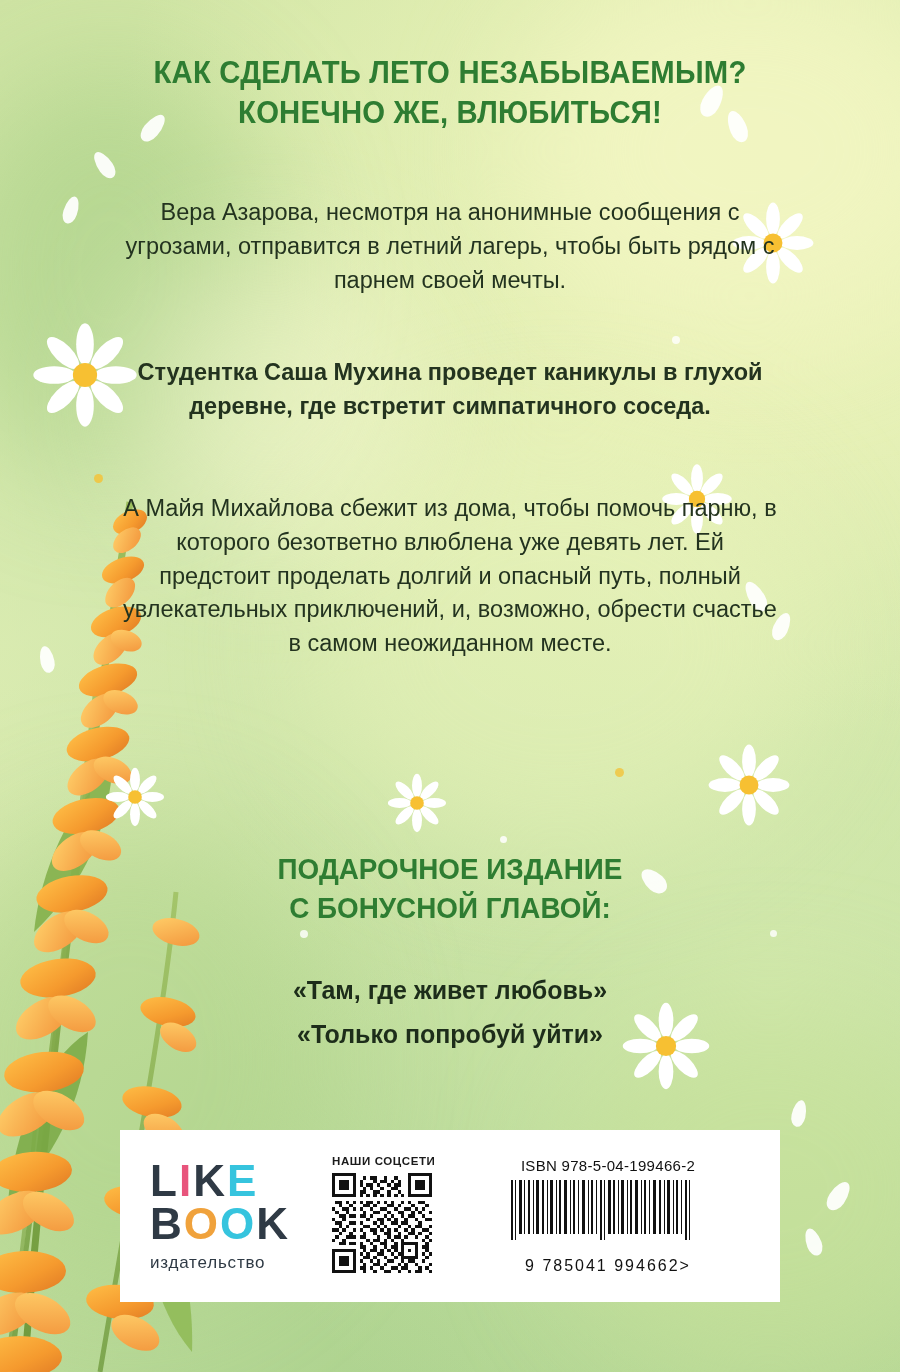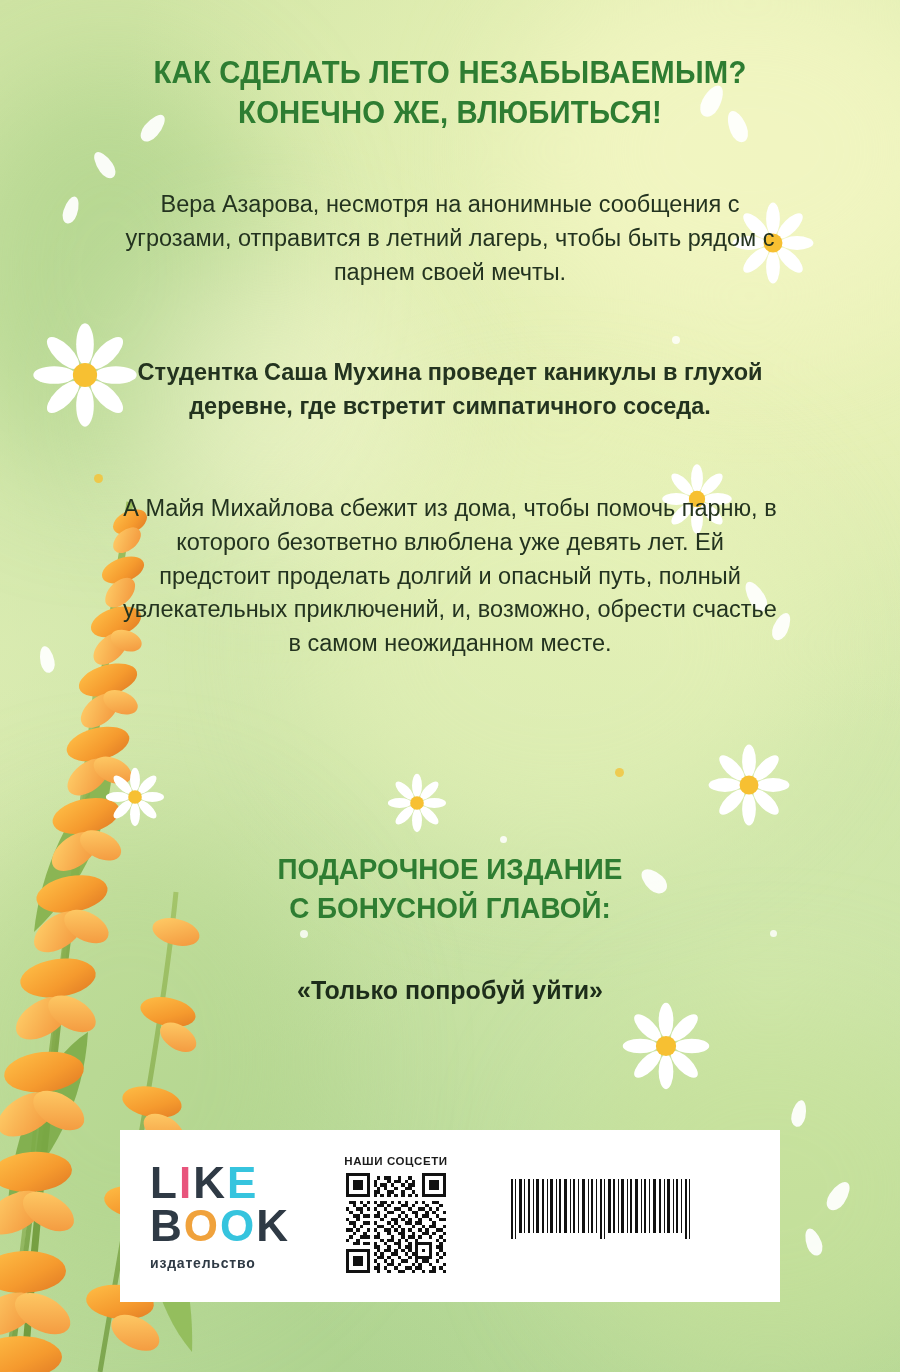--- a/index.html
+++ b/index.html
@@ -79,21 +79,21 @@
   .headline .l2 { display: block; }
 
   .blurb {
     position: absolute;
     left: 120px;
     width: 660px;
     color: #23331f;
     font-size: 23.5px;
     line-height: 1.44;
   }
-  .blurb.p1 { top: 188px; }
+  .blurb.p1 { top: 196px; }
   .blurb.p2 { top: 356px; font-weight: bold; }
   .blurb.p3 { top: 492px; text-align: center; }
 
   .gift-title {
     position: absolute;
     top: 850px;
     left: 0;
     width: 900px;
     color: #2e7d32;
     font-weight: bold;
@@ -143,29 +143,27 @@
   .l-2 { color: #e8547c; }
   .l-3 { color: #2f3a45; }
   .l-4 { color: #36c4de; }
   .l-6 { color: #2f3a45; }
   .l-7 { color: #f0a23c; }
   .l-8 { color: #36c4de; }
   .l-9 { color: #2f3a45; }
   .logo-sub {
     margin-top: 8px;
     color: #2f3a45;
-    font-size: 14px;
+    font-size: 17px;
     letter-spacing: 0.8px;
     font-family: "Liberation Sans Narrow", "Liberation Sans", sans-serif;
-    font-weight: bold;
   }
 
   .social-block {
     width: 128px;
-    text-align: center;
   }
   .social-title {
     font-size: 11.5px;
     font-weight: bold;
     color: #1b1b1b;
     letter-spacing: 0.6px;
     margin-bottom: 6px;
   }
   .qr {
     width: 100px;
@@ -446,20 +444,21 @@
     <div class="blurb p1">Вера Азарова, несмотря на анонимные сообщения с угрозами, отправится в летний лагерь, чтобы быть рядом с парнем своей мечты.</div>
     <div class="blurb p2">Студентка Саша Мухина проведет каникулы в глухой деревне, где встретит симпатичного соседа.</div>
     <div class="blurb p3">А Майя Михайлова сбежит из дома, чтобы помочь парню, в которого безответно влюблена уже девять лет. Ей предстоит проделать долгий и опасный путь, полный увлекательных приключений, и, возможно, обрести счастье в самом неожиданном месте.</div>
 
     <div class="gift-title">
       <span>ПОДАРОЧНОЕ ИЗДАНИЕ</span><br>
       <span>С БОНУСНОЙ ГЛАВОЙ:</span>
     </div>
 
     <div class="bonus-list">
+      <div>«Там, где живет любовь»</div>
       <div>«Только попробуй уйти»</div>
     </div>
   </div>
 
   <div class="footer">
 
     <div class="logo-block">
       <div class="logo-line">
         <span class="l-1">L</span>
           <span class="l-2">I</span>
@@ -726,20 +725,21 @@
           <rect x="15" y="28" width="2" height="1"></rect>
             <rect x="19" y="28" width="1" height="1"></rect>
           <rect x="22" y="28" width="1" height="1"></rect>
             <rect x="24" y="28" width="2" height="1"></rect>
           <rect x="28" y="28" width="1" height="1"></rect>
         </g>
       </svg>
     </div>
 
     <div class="isbn-block">
+      <div class="isbn-text">ISBN 978-5-04-199466-2</div>
       <svg class="barcode" viewBox="0 0 206 74" shape-rendering="crispEdges">
         <rect width="206" height="74" fill="#ffffff"></rect>
         <g fill="#111111">
           <rect x="6" y="2" width="2" height="60"></rect>
           <rect x="10" y="2" width="1" height="60"></rect>
           <rect x="14" y="2" width="3" height="54"></rect>
           <rect x="19" y="2" width="1" height="54"></rect>
           <rect x="23" y="2" width="2" height="54"></rect>
           <rect x="28" y="2" width="1" height="54"></rect>
           <rect x="31" y="2" width="3" height="54"></rect>
@@ -772,15 +772,18 @@
           <rect x="154" y="2" width="2" height="54"></rect>
           <rect x="159" y="2" width="1" height="54"></rect>
           <rect x="162" y="2" width="3" height="54"></rect>
           <rect x="168" y="2" width="1" height="54"></rect>
           <rect x="171" y="2" width="2" height="54"></rect>
           <rect x="176" y="2" width="1" height="54"></rect>
           <rect x="180" y="2" width="2" height="60"></rect>
           <rect x="184" y="2" width="1" height="60"></rect>
         </g>
       </svg>
+      <div class="barcode-digits">
+        <span>9 785041 994662</span><span>&gt;</span>
+      </div>
     </div>
   </div>
 </div>
 
 </body></html>

